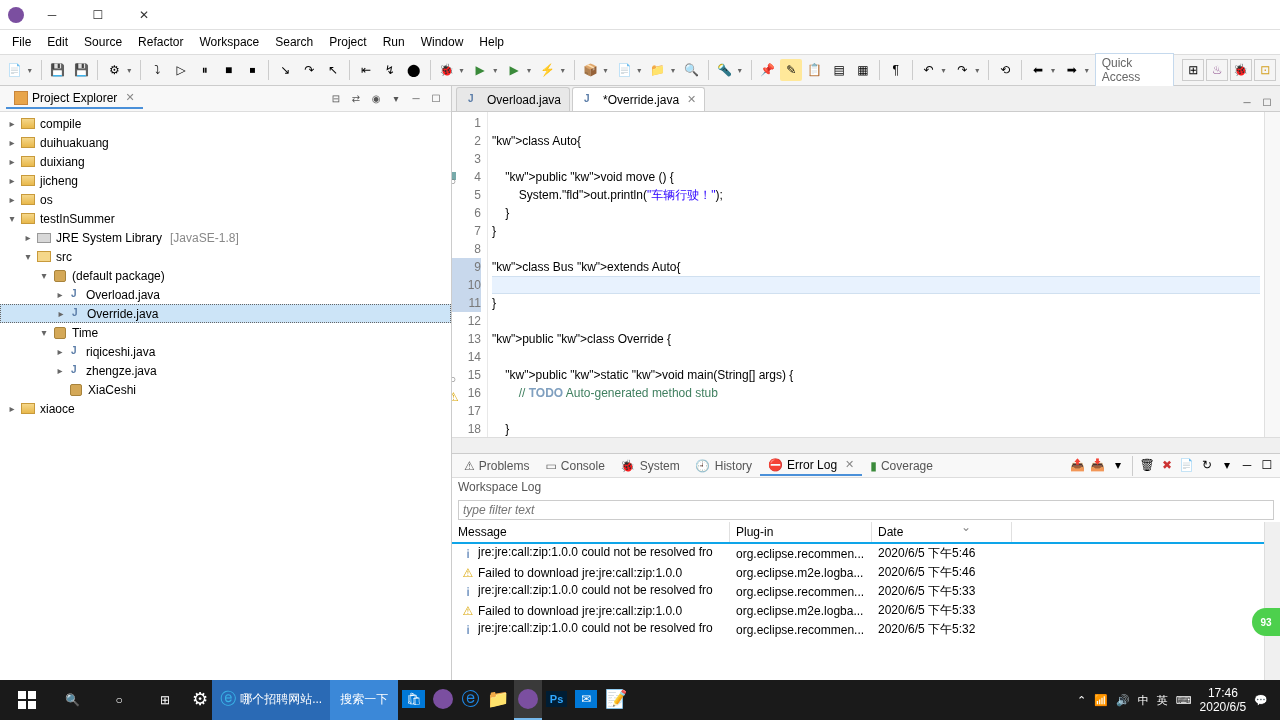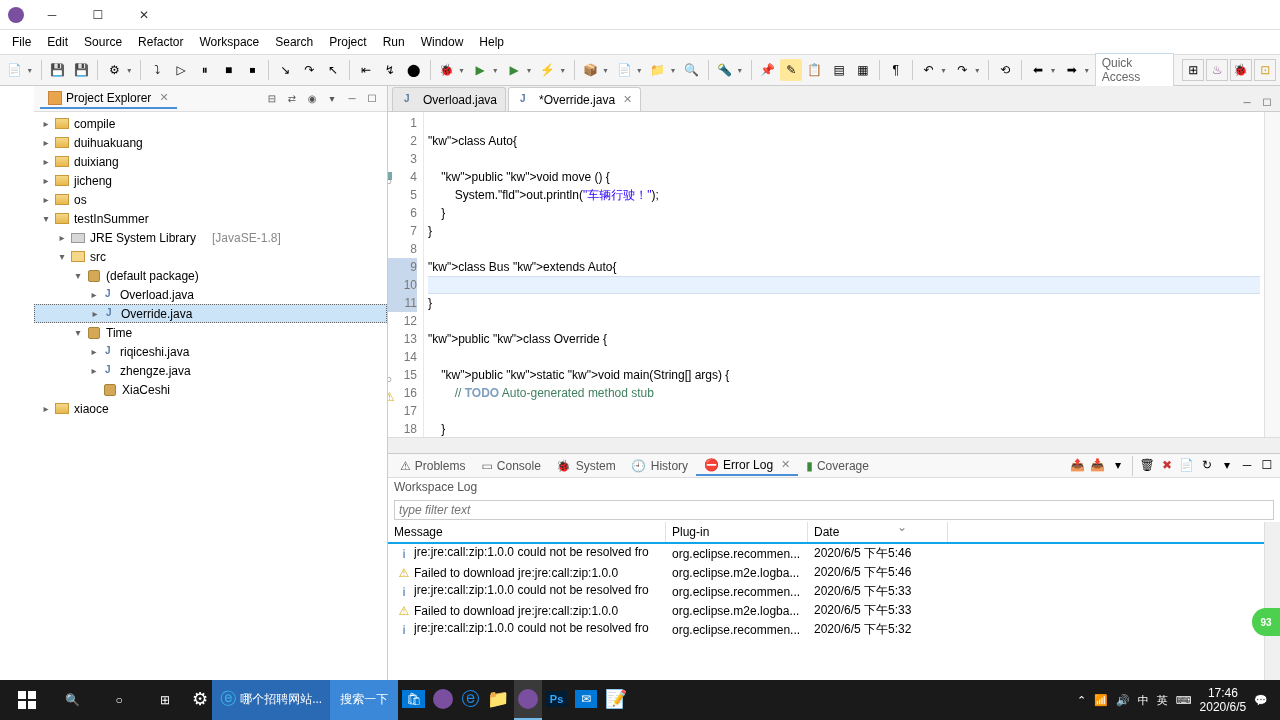--- a/index.html
+++ b/index.html
@@ -22,34 +22,34 @@
 .tb-sep { width: 1px; height: 20px; background: #ccc; margin: 0 3px; }
 .tb-drop { width: 8px; color: #666; font-size: 8px; cursor: pointer; }
 .quick-access { margin-left: auto; border: 1px solid #c5d9ed; background: #fff; padding: 2px 6px; color: #666; width: 80px; }
 .persp-btns { display: flex; gap: 2px; margin-left: 6px; }
 .persp-btn { width: 22px; height: 22px; border: 1px solid #ccc; display: flex; align-items: center; justify-content: center; cursor: pointer; }
 
 
 .main { flex: 1; display: flex; overflow: hidden; }
 
 
-.explorer { width: 388px; background: #fff; border-right: 1px solid #ccc; display: flex; flex-direction: column; padding-left: 34px; }
+.explorer { width: 452px; background: #fff; border-right: 1px solid #ccc; display: flex; flex-direction: column; }
 .view-header { height: 26px; border-bottom: 1px solid #ddd; display: flex; align-items: center; padding: 0 6px; background: #f8f8f8; }
 .view-tab { display: flex; align-items: center; gap: 4px; padding: 2px 8px; border-bottom: 2px solid #4a90d9; }
 .view-tab-icon { width: 14px; height: 14px; background: #e8a54b; border: 1px solid #c8853b; }
 .view-controls { margin-left: auto; display: flex; gap: 2px; }
 .view-ctrl { width: 18px; height: 18px; display: flex; align-items: center; justify-content: center; cursor: pointer; color: #555; font-size: 10px; }
 
 .tree { flex: 1; overflow: auto; padding: 2px 0; }
 .tree-item { display: flex; align-items: center; height: 19px; cursor: pointer; padding-right: 4px; }
 .tree-item.selected { background: #cce4f7; border: 1px dotted #666; }
 .tree-toggle { width: 16px; text-align: center; color: #666; font-size: 10px; user-select: none; }
 .tree-icon { width: 16px; height: 16px; margin-right: 4px; display: inline-flex; align-items: center; justify-content: center; }
 .tree-label { white-space: nowrap; }
-.tree-label.library { color: #888; margin-left: 16px; }
+.tree-label.library { color: #888; margin-left: 8px; }
 
 .icon-project { background: linear-gradient(#f5d78a,#e8b84b); border: 1px solid #c89a3b; width: 14px; height: 11px; }
 .icon-folder { background: #f5d78a; border: 1px solid #c89a3b; width: 14px; height: 11px; }
 .icon-lib { background: #d8d8d8; border: 1px solid #999; width: 14px; height: 10px; }
 .icon-pkg { background: #d4a857; border: 1px solid #a8833b; width: 12px; height: 12px; border-radius: 2px; }
 .icon-java { width: 14px; height: 14px; position: relative; }
 .icon-java::before { content: "J"; color: #5b7da8; font-weight: bold; font-size: 10px; position: absolute; top: 0; left: 3px; }
 
 
 .editor-area { flex: 1; display: flex; flex-direction: column; background: #fff; }

